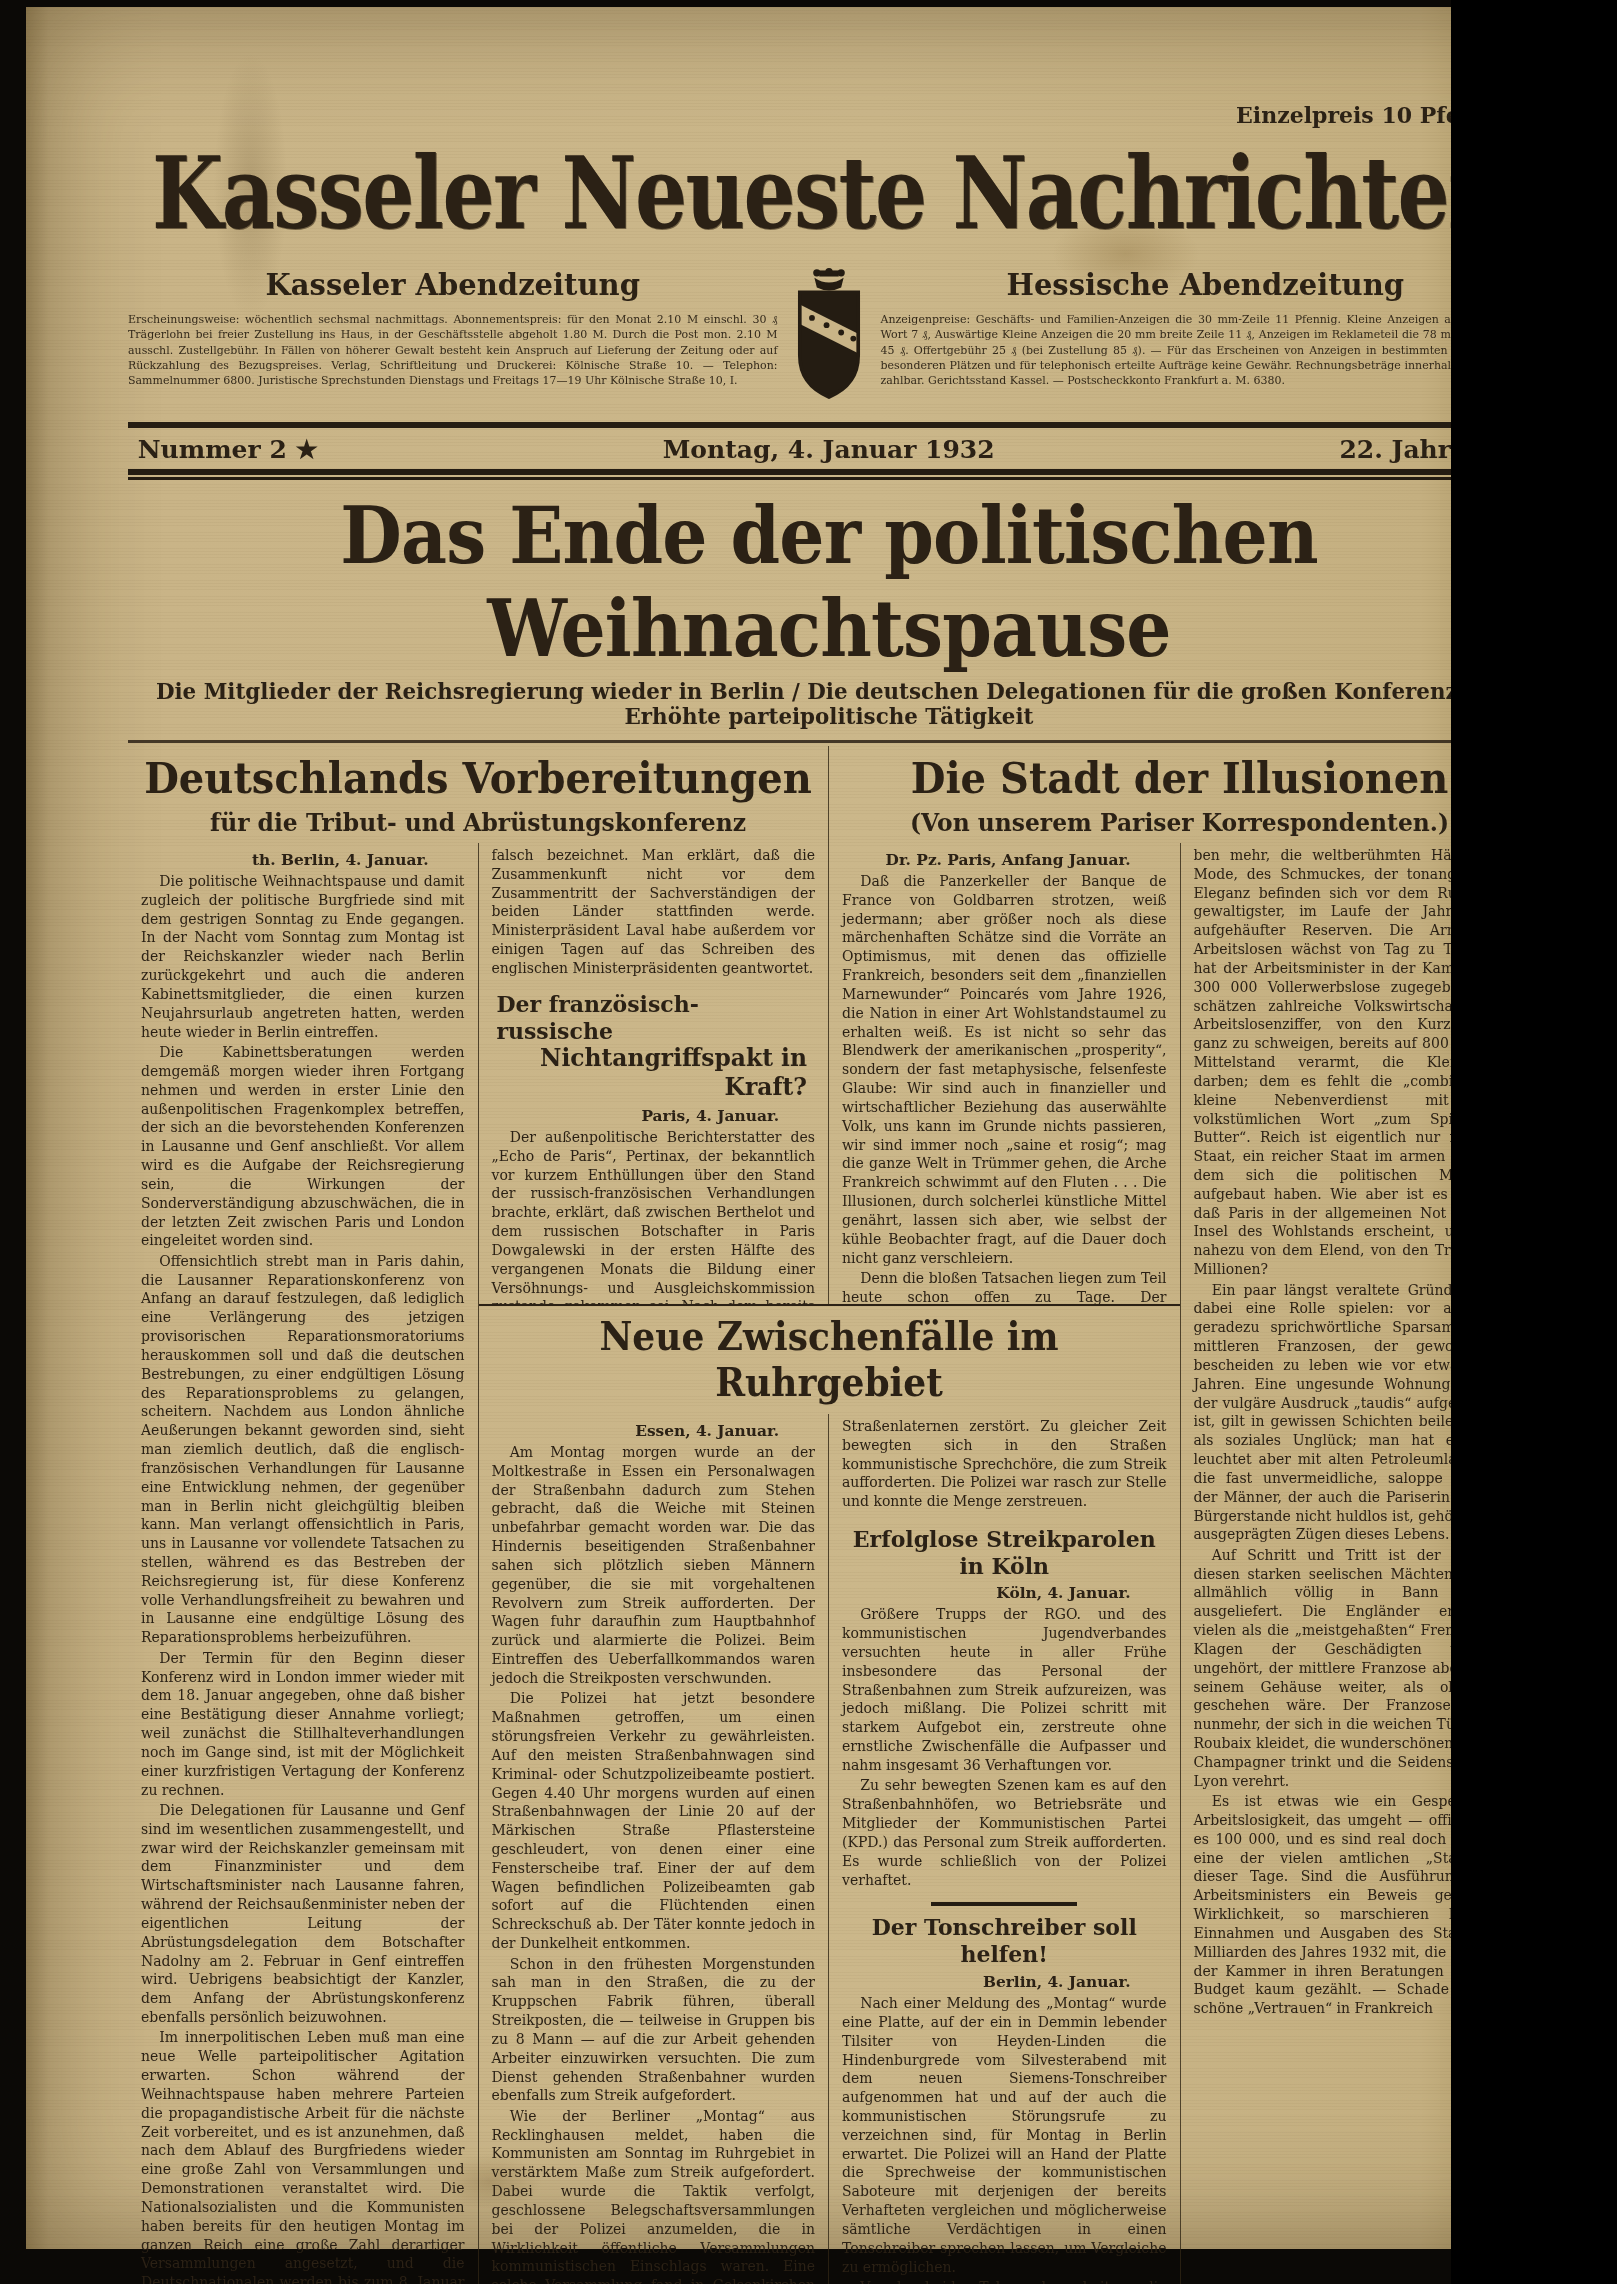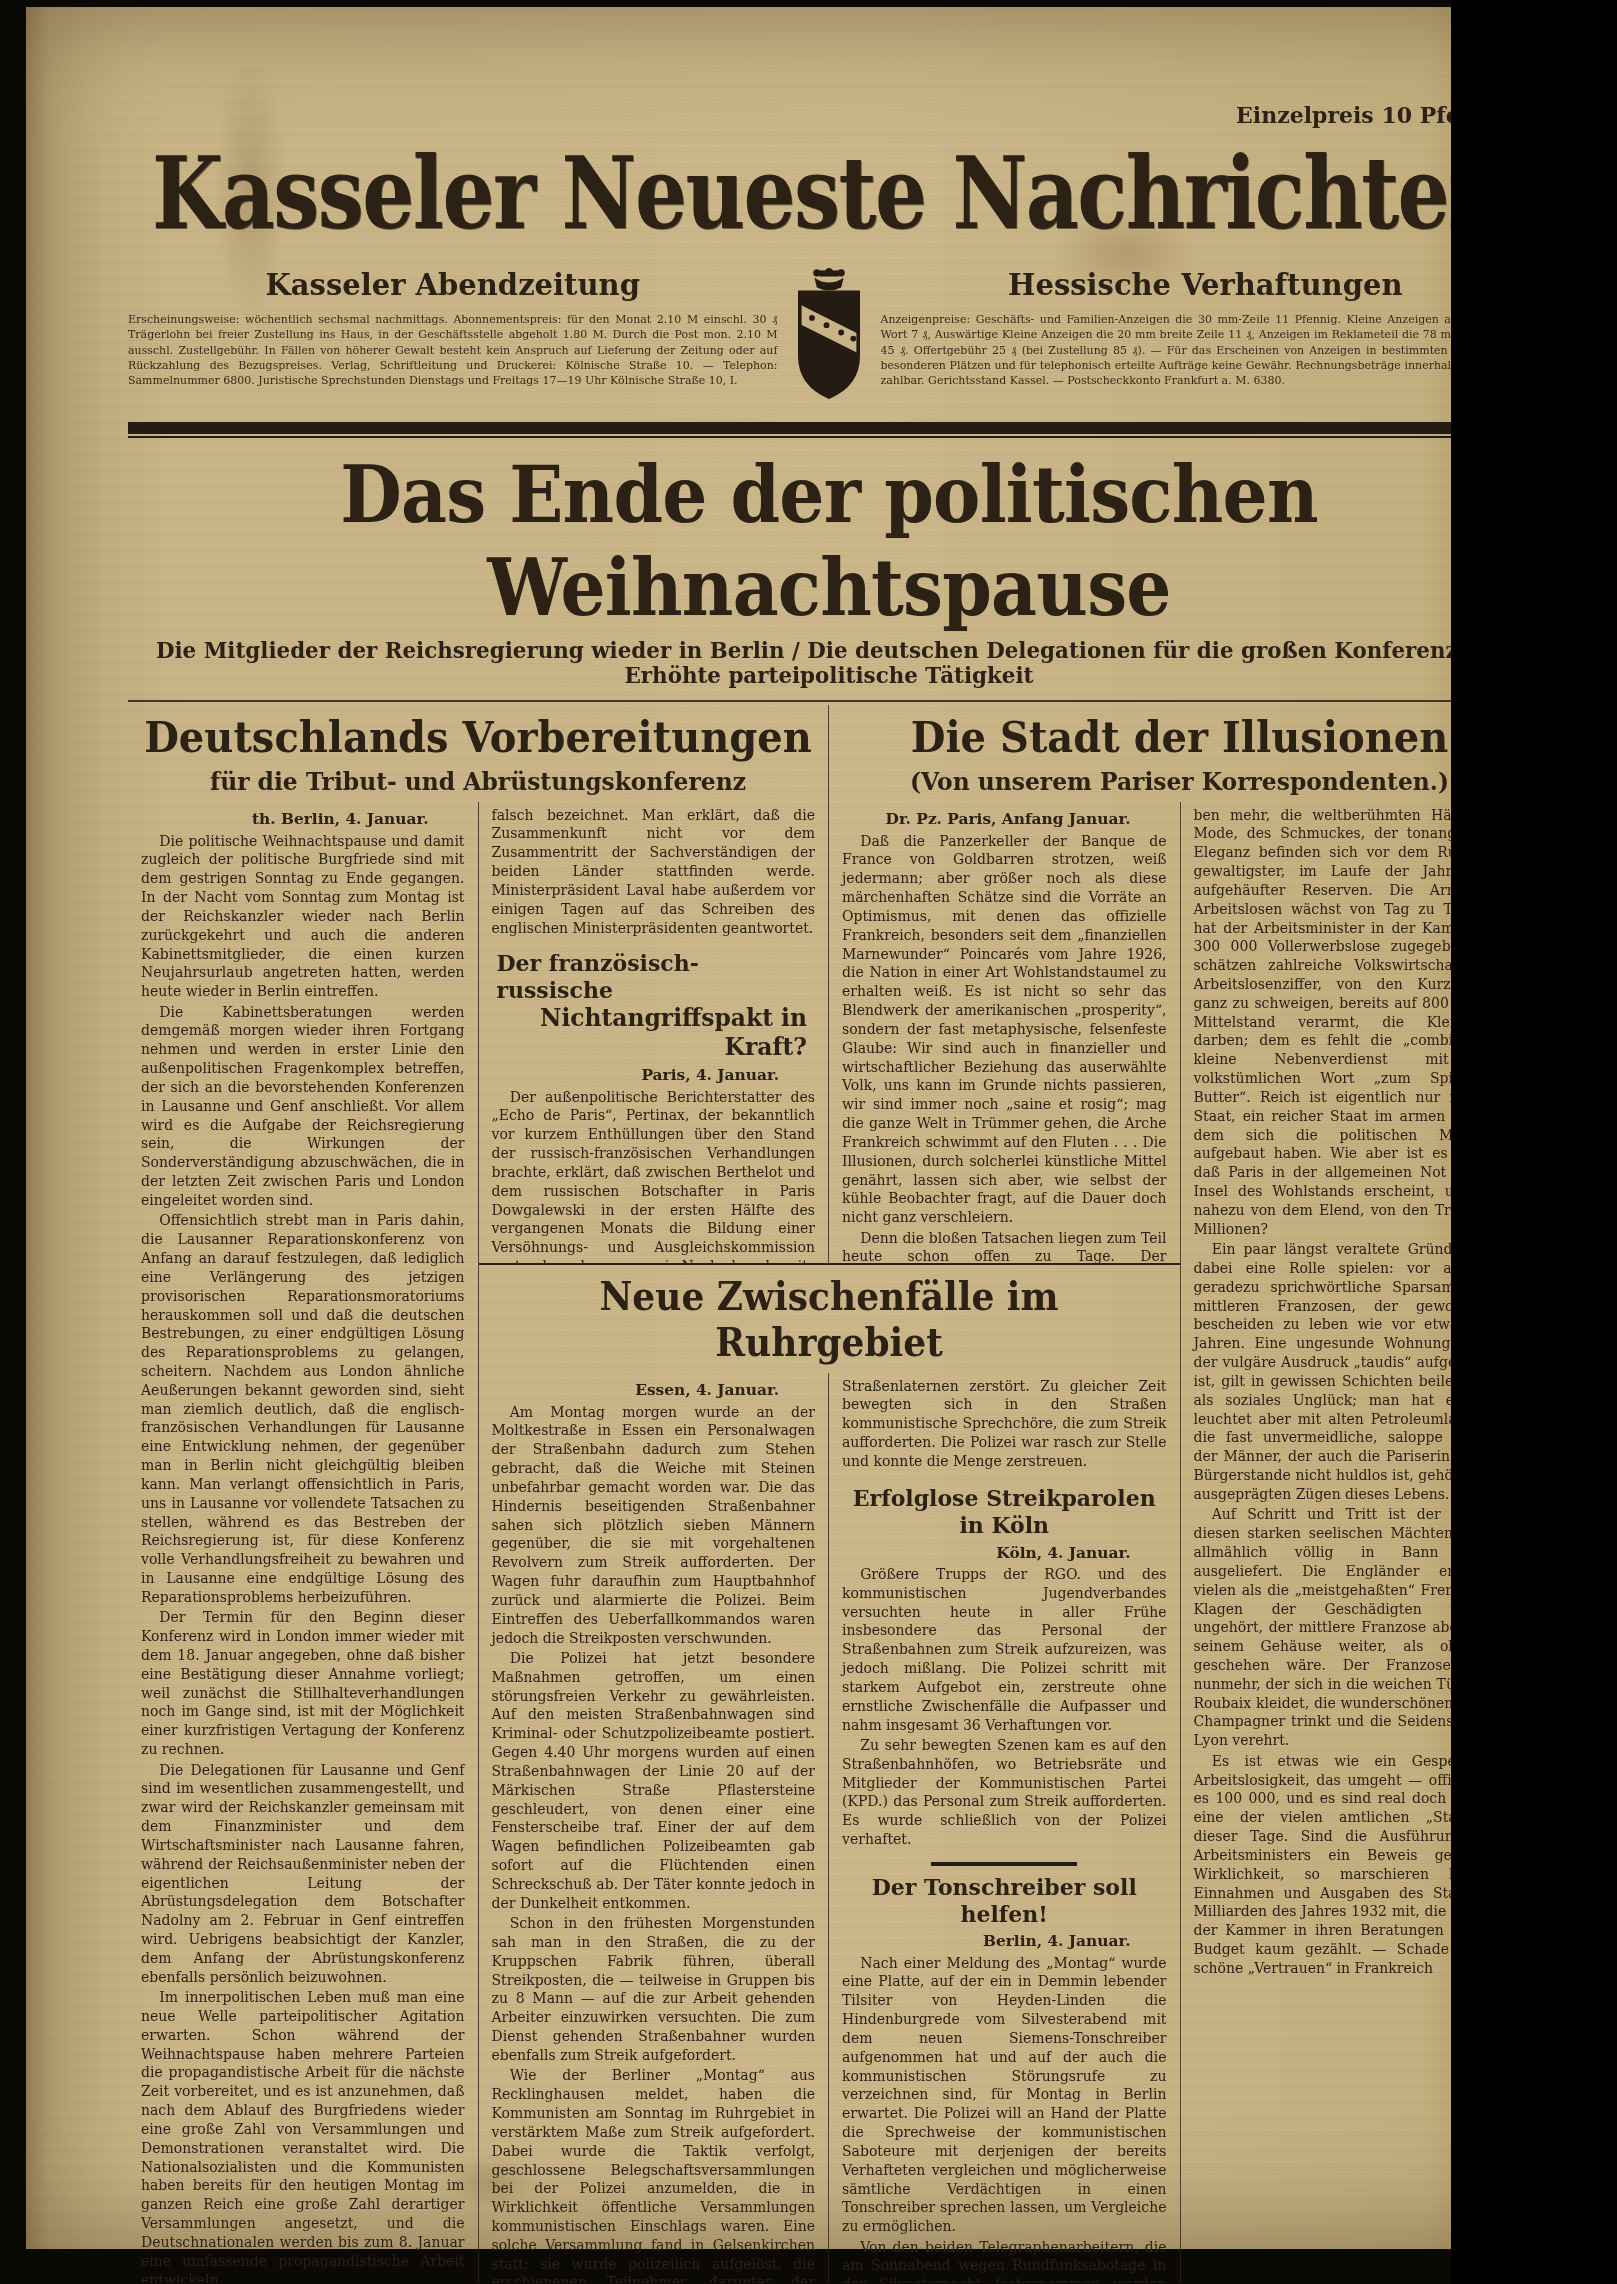--- a/index.html
+++ b/index.html
@@ -96,26 +96,31 @@
             <g fill="#241c12">
               <circle cx="18" cy="41" r="2.4"></circle>
                 <circle cx="30" cy="47" r="2.4"></circle>
                 <circle cx="42" cy="53" r="2.4"></circle>
                 <circle cx="52" cy="58" r="2.4"></circle>
             </g>
             <path d="M8,20 h48 v52 q0,24 -24,34 q-24,-10 -24,-34 z" fill="none" stroke="#241c12" stroke-width="3"></path>
           </svg>
         </div>
         <div class="mast-side">
-          <div class="mast-sub">Hessische Verhaftungen</div>
+          <div class="mast-sub">Hessische Abendzeitung</div>
           <div class="imprint">Anzeigenpreise: Geschäfts- und Familien-Anzeigen die 30 mm-Zeile 11 Pfennig. Kleine Anzeigen aus Kassel das Wort 7 ₰, Auswärtige Kleine Anzeigen die 20 mm breite Zeile 11 ₰, Anzeigen im Reklameteil die 78 mm breite Zeile 45 ₰. Offertgebühr 25 ₰ (bei Zustellung 85 ₰). — Für das Erscheinen von Anzeigen in bestimmten Ausgaben, an besonderen Plätzen und für telephonisch erteilte Aufträge keine Gewähr. Rechnungsbeträge innerhalb von 5 Tagen zahlbar. Gerichtsstand Kassel. — Postscheckkonto Frankfurt a. M. 6380.</div>
         </div>
       </div>
 
       <div class="rule-thick"></div>
+      <div class="issue-row">
+        <span>Nummer 2 ★</span>
+        <span>Montag, 4. Januar 1932</span>
+        <span>22. Jahrgang</span>
+      </div>
       <div class="rule-double"></div>
 
       <div class="banner-head">Das Ende der politischen Weihnachtspause</div>
       <div class="banner-deck">Die Mitglieder der Reichsregierung wieder in Berlin  /  Die deutschen Delegationen für die großen Konferenzen  /  Erhöhte parteipolitische Tätigkeit</div>
       <div class="rule-thin"></div>
 
       <div class="articles">
 
         <div class="cell hl-right">
           <div class="art-head">Die Stadt der Illusionen</div>

